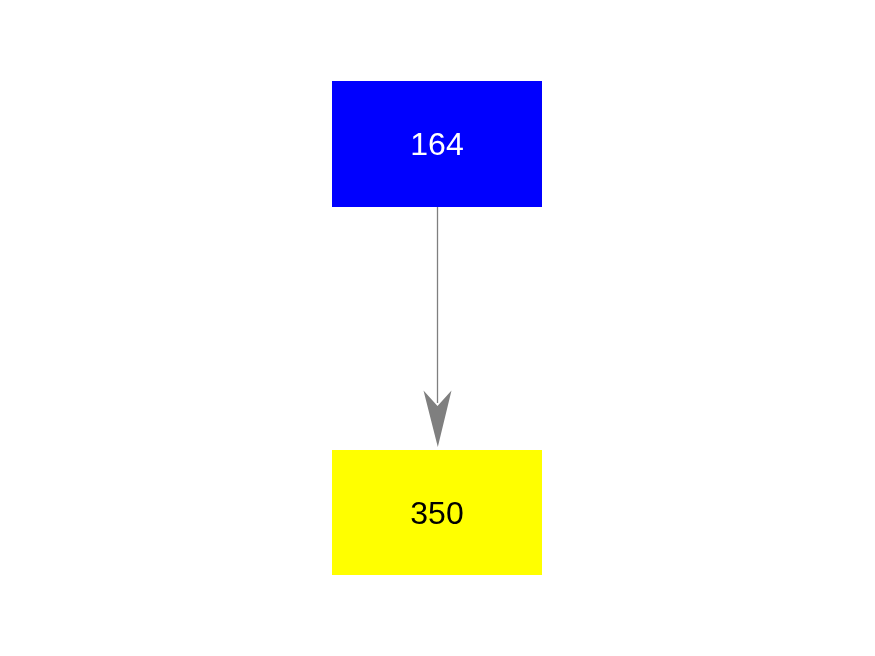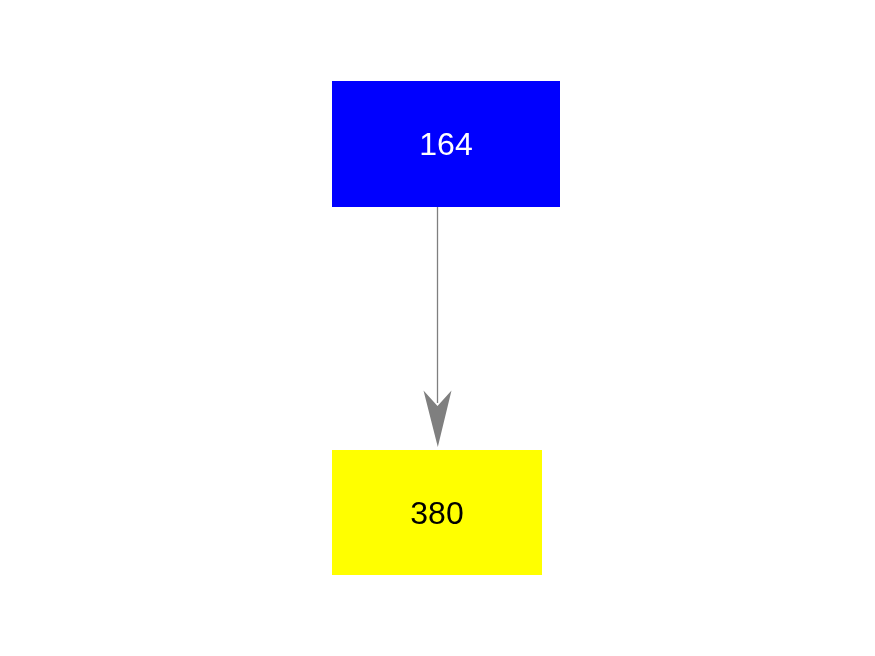--- a/index.html
+++ b/index.html
@@ -19,21 +19,21 @@
     position: absolute;
     display: flex;
     align-items: center;
     justify-content: center;
     font-size: 32px;
     line-height: 1;
   }
   #node-top {
     left: 332px;
     top: 81px;
-    width: 228px;
+    width: 210px;
     height: 126px;
   }
   #node-bottom {
     left: 332px;
     top: 450px;
     width: 210px;
     height: 125px;
   }
   #edge-svg {
     position: absolute;
@@ -52,16 +52,16 @@
   <div class="node" id="node-top" style="background-color: rgb(0, 0, 255); color: rgb(255, 255, 255);">
     <span>164</span>
   </div>
 
   <svg id="edge-svg" viewBox="0 0 875 656" xmlns="http://www.w3.org/2000/svg">
     <line id="edge-stem" x1="437.5" y1="207" x2="437.5" y2="403" stroke-width="1.3" stroke="#7f7f7f"></line>
     <polygon id="edge-head" points="423.5,390.5 437.5,406 451.5,390.5 437.8,447" fill="#7f7f7f"></polygon>
   </svg>
 
   <div class="node" id="node-bottom" style="background-color: rgb(255, 255, 0); color: rgb(0, 0, 0);">
-    <span>380</span>
+    <span>350</span>
   </div>
 
 </div>
 
 </body></html>

